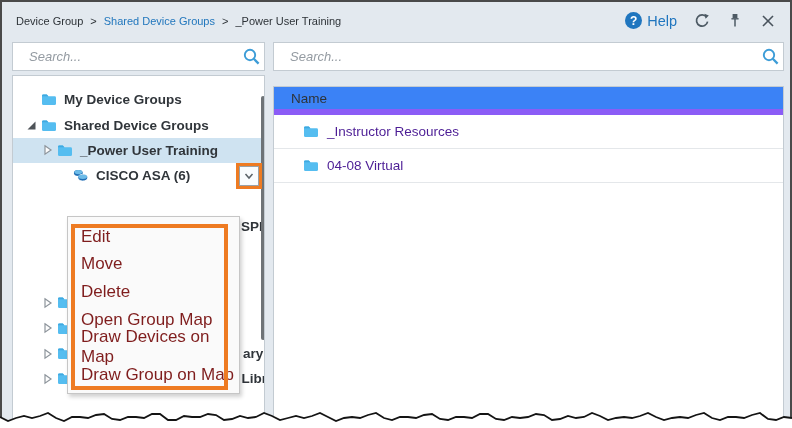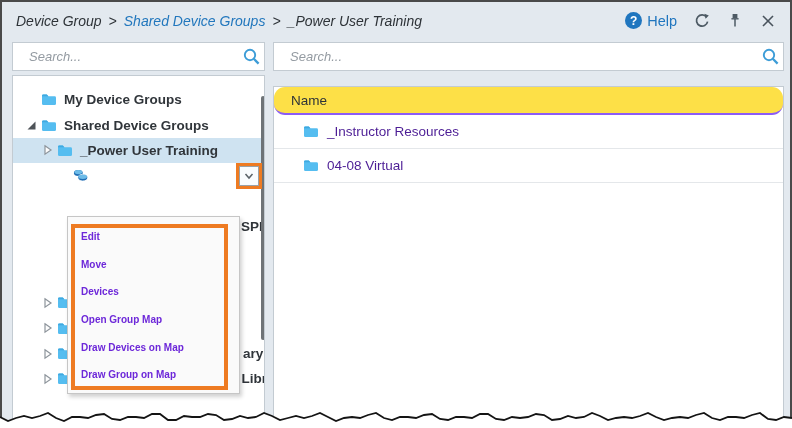--- a/index.html
+++ b/index.html
@@ -4,21 +4,21 @@
 <style>
   html,body{margin:0;padding:0;background:#ffffff;}
   *{box-sizing:border-box;font-family:"Liberation Sans",sans-serif;}
   #stage{position:relative;width:792px;height:428px;overflow:hidden;background:#ffffff;}
   #window{position:absolute;left:0;top:0;width:792px;height:428px;background:#e3e9ef;
           border:2px solid #4a4a4a;border-bottom:none;}
 
   
   .hdr{position:absolute;left:2px;top:2px;right:2px;height:33px;display:flex;align-items:center;
        padding:0 12px;}
-  .crumbs{display:flex;align-items:center;gap:7px;font-size:14px;color:#2e3338;font-style:italic;}
+  .crumbs{display:flex;align-items:center;gap:7px;font-size:11px;color:#2e3338;}
   .crumb-link{color:#2277bd;cursor:pointer;}
   .crumb-sep{color:#2e3338;}
   .hdr-right{margin-left:auto;display:flex;align-items:center;gap:16px;}
   .help-wrap{display:flex;align-items:center;gap:5px;cursor:pointer;}
   .help-badge{width:17px;height:17px;border-radius:50%;background:#2076bf;color:#fff;
               font-size:12px;font-weight:bold;display:flex;align-items:center;justify-content:center;}
   .help-text{color:#2076bf;font-size:14.5px;}
   .tool-ico{width:17px;height:17px;display:flex;align-items:center;justify-content:center;cursor:pointer;}
 
   
@@ -53,30 +53,30 @@
   #chev-btn{width:100%;height:100%;background:#f9fcfe;border:1px solid #99a1a7;
             display:flex;align-items:center;justify-content:center;cursor:pointer;}
 
   
   #tree-scrollbar{position:absolute;left:248px;top:20px;width:4px;height:244px;background:#6e7377;
                   border-radius:2px;z-index:5;cursor:pointer;}
 
   
   #ctx-menu{position:absolute;left:65px;top:214px;width:173px;height:178px;background:#fafafa;
             border:1px solid #c6c6c6;box-shadow:2px 3px 4px rgba(0,0,0,0.18);z-index:10;padding-top:6px;}
-  .mitem{height:27.6px;display:flex;align-items:center;padding-left:13px;font-size:10px;
-         color:#6d28d9;cursor:pointer;font-weight:bold;}
+  .mitem{height:27.6px;display:flex;align-items:center;padding-left:13px;font-size:17px;
+         color:#7f1d1d;cursor:pointer;}
   #menu-annotation{position:absolute;left:69px;top:222px;width:157px;height:166px;
                    border:4px solid #ee7b22;z-index:12;pointer-events:none;}
 
   
   #grid-panel{position:absolute;left:271px;top:84px;width:511px;bottom:0;background:#ffffff;
               border:1px solid #c3cbd2;}
-  .grid-hdr{height:28px;background:#fde047;border-bottom:2px solid #8b5cf6;display:flex;
-            align-items:center;padding-left:17px;font-size:13.5px;color:#2e3338;cursor:pointer;border-radius:11px;}
+  .grid-hdr{height:28px;background:#3b82f6;border-bottom:6px solid #8b5cf6;display:flex;
+            align-items:center;padding-left:17px;font-size:13.5px;color:#2e3338;cursor:pointer;}
   .grow{height:34px;display:flex;align-items:center;padding-left:29px;border-bottom:1px solid #e4e7ea;
         font-size:13.5px;color:#4c1d95;cursor:pointer;background:#ffffff;}
   .grow .ico{margin-right:8px;}
 
   
   #tear{position:absolute;left:0;top:0;width:792px;height:428px;z-index:50;pointer-events:none;}
 </style>
 </head>
 <body>
 
@@ -186,20 +186,21 @@
         <div class="hl"></div>
         <span class="exp"></span>
         <span class="ico">
           <svg width="18" height="15" viewBox="0 0 18 15">
             <ellipse cx="6" cy="4.6" rx="5" ry="3.4" fill="#1f6db4"></ellipse>
             <ellipse cx="6" cy="3.7" rx="4.4" ry="2.3" fill="#6cbbe8"></ellipse>
             <ellipse cx="11" cy="10" rx="5.6" ry="3.8" fill="#1f6db4" stroke="#ffffff" stroke-width="1"></ellipse>
             <ellipse cx="11" cy="9" rx="4.8" ry="2.5" fill="#6cbbe8"></ellipse>
           </svg>
         </span>
+        <span class="tlabel">CISCO ASA (6)</span>
         <div id="chev-ring">
           <div id="chev-btn">
             <svg width="14" height="12" viewBox="0 0 14 12">
               <polyline points="3.5,4 7,8 10.5,4" fill="none" stroke="#5a6268" stroke-width="1.5"></polyline>
             </svg>
           </div>
         </div>
       </div>
 
       <div class="trow"></div>
@@ -268,21 +269,21 @@
         </span>
         <span class="tlabel">Automation Assessment Library</span>
       </div>
 
       <div id="tree-scrollbar"></div>
     </div>
 
     <div id="ctx-menu">
       <div class="mitem">Edit</div>
       <div class="mitem">Move</div>
-      <div class="mitem">Devices</div>
+      <div class="mitem">Delete</div>
       <div class="mitem">Open Group Map</div>
       <div class="mitem">Draw Devices on Map</div>
       <div class="mitem">Draw Group on Map</div>
     </div>
     <div id="menu-annotation"></div>
 
     <div id="grid-panel">
       <div class="grid-hdr">Name</div>
       <div class="grow">
         <span class="ico">

